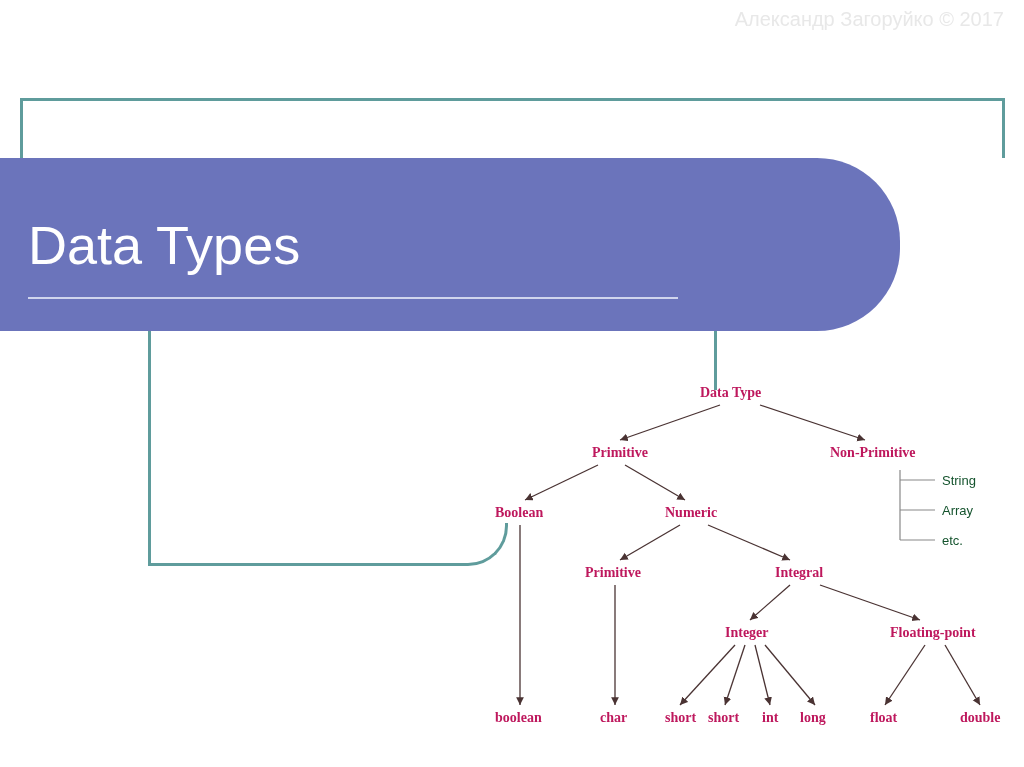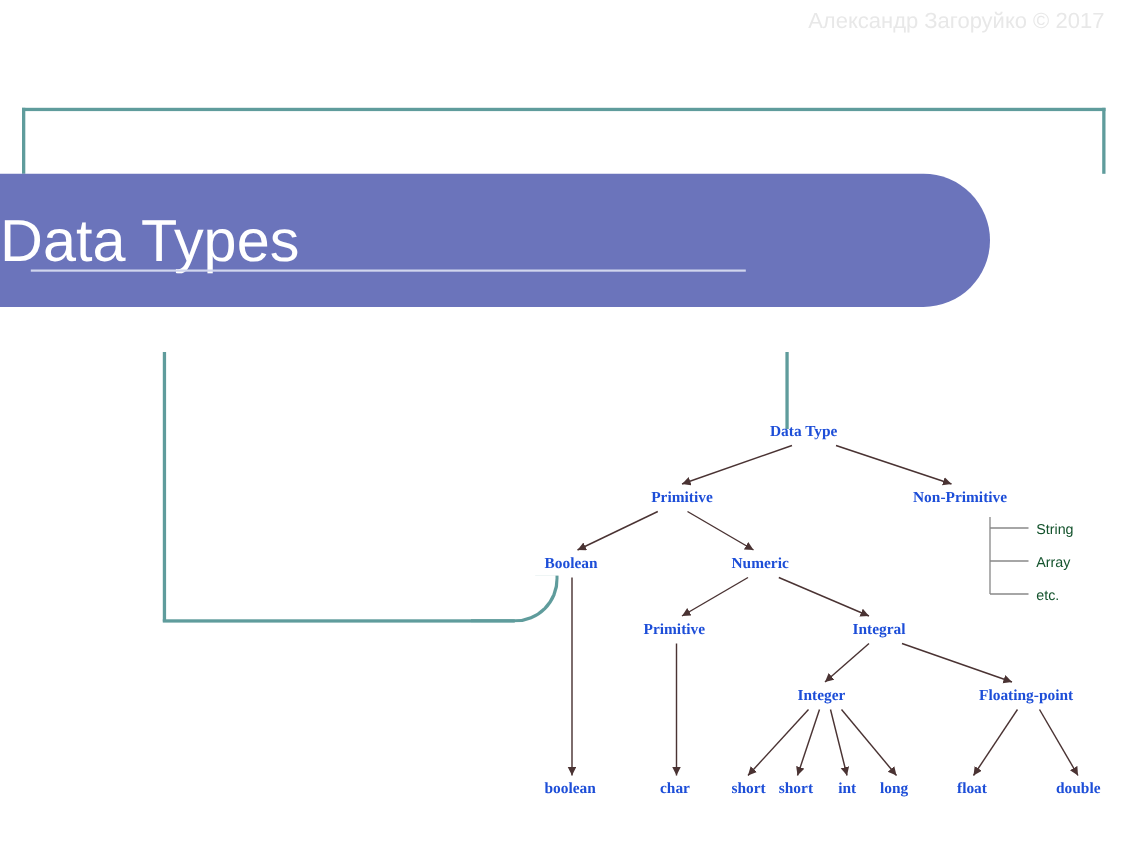--- a/index.html
+++ b/index.html
@@ -38,26 +38,27 @@
     border: 3px solid #5f9c9c;
     border-top: none; border-left: none;
     border-bottom-right-radius: 40px;
   }
 
   .banner {
     position: absolute;
     top: 158px;
     left: 0;
     width: 900px;
-    height: 121px;
+    height: 173px;
     background: #6b74bb;
     border-top-right-radius: 83px;
     border-bottom-right-radius: 83px;
     display: flex;
     align-items: center;
+    padding-left: 28px;
   }
   .banner-text {
     color: #ffffff;
     font-size: 54px;
     font-weight: 400;
   }
   .banner-underline {
     position: absolute;
     bottom: 32px;
     left: 28px;
@@ -69,21 +70,21 @@
   
   .diagram {
     position: absolute;
     top: 385px;
     left: 470px;
     width: 555px;
     height: 365px;
   }
   .node {
     position: absolute;
-    color: #1d4ed8;
+    color: #be185d;
     font-size: 14px;
     white-space: nowrap;
     font-family: Georgia, 'Times New Roman', serif;
   }
   .bold { font-weight: bold; }
   .gray { color: #14532d; font-family: Arial, sans-serif; font-size: 13px; }
 
   svg.arrows {
     position: absolute;
     top: 0; left: 0;

